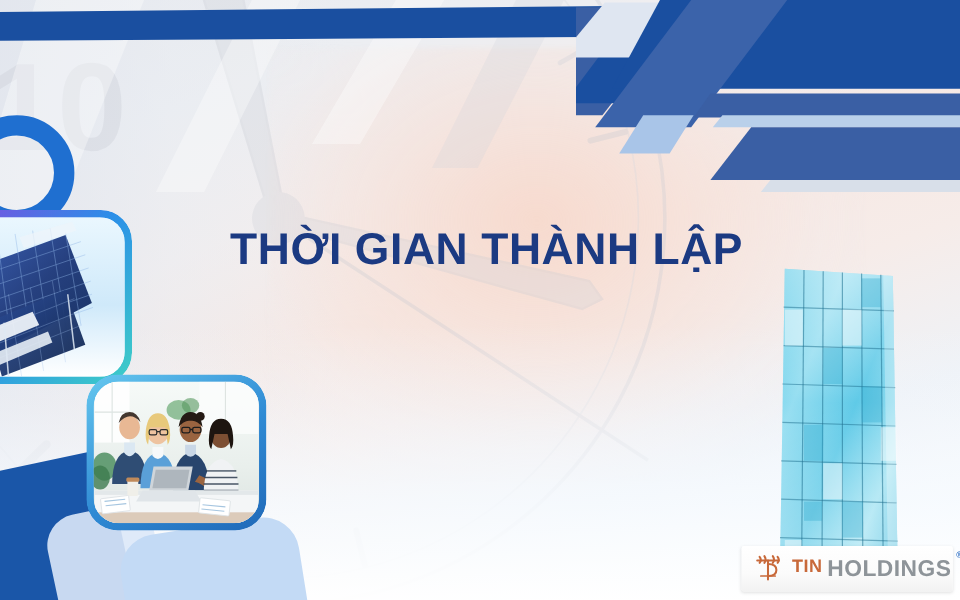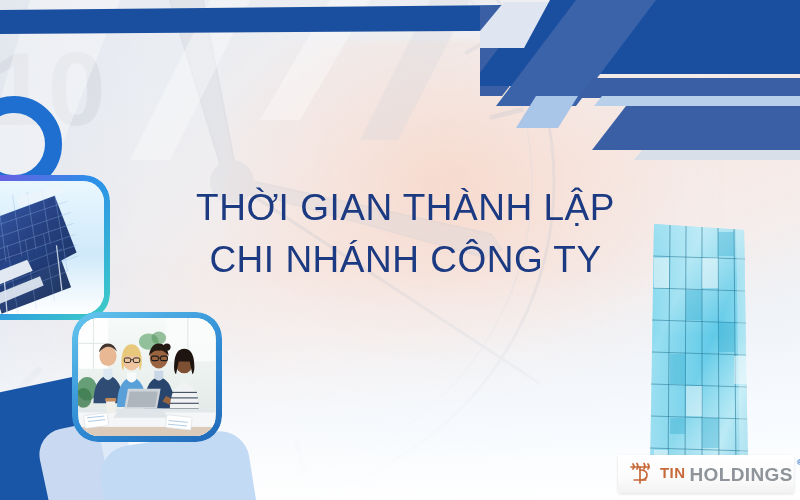--- a/index.html
+++ b/index.html
@@ -221,21 +221,21 @@
     left: 0;
     top: 182px;
     width: 800px;
     text-align: center;
     pointer-events: none;
   }
   .headline .line {
     display: block;
     color: #1b3a82;
     font-family: "Liberation Sans", sans-serif;
-    font-weight: 400;
+    font-weight: 700;
     font-size: 37px;
     letter-spacing: 0.5px;
     line-height: 52px;
     text-transform: uppercase;
     white-space: nowrap;
     padding-left: 11px;
   }
   .headline .line.l2 { font-size: 37px; }
 
   
@@ -607,21 +607,20 @@
         <rect x="38" y="164" width="16" height="30"></rect>
         <rect x="6" y="228" width="14" height="22"></rect>
       </g>
 
       <polygon points="88,7 96,8 100,248 92,249" fill="#ffffff" opacity="0.3"></polygon>
     </svg>
   </div>
 
   <div class="headline">
     <span class="line l1">THỜI GIAN THÀNH LẬP</span>
-    <span class="line l2">CHI NHÁNH CÔNG TY</span>
   </div>
 
   <div class="logo-plate">
     <span class="logo-mark">
       <svg viewBox="0 0 26 26" xmlns="http://www.w3.org/2000/svg">
         <g fill="none" stroke="#c8693a" stroke-width="1.7" stroke-linecap="round">
           <path d="M4,6 L22,6"></path>
           <path d="M13,6 L13,22"></path>
           <path d="M13,9 q7,0 7,5 q0,5 -7,5"></path>
           <path d="M6,3 q2,2.5 0,5"></path>

